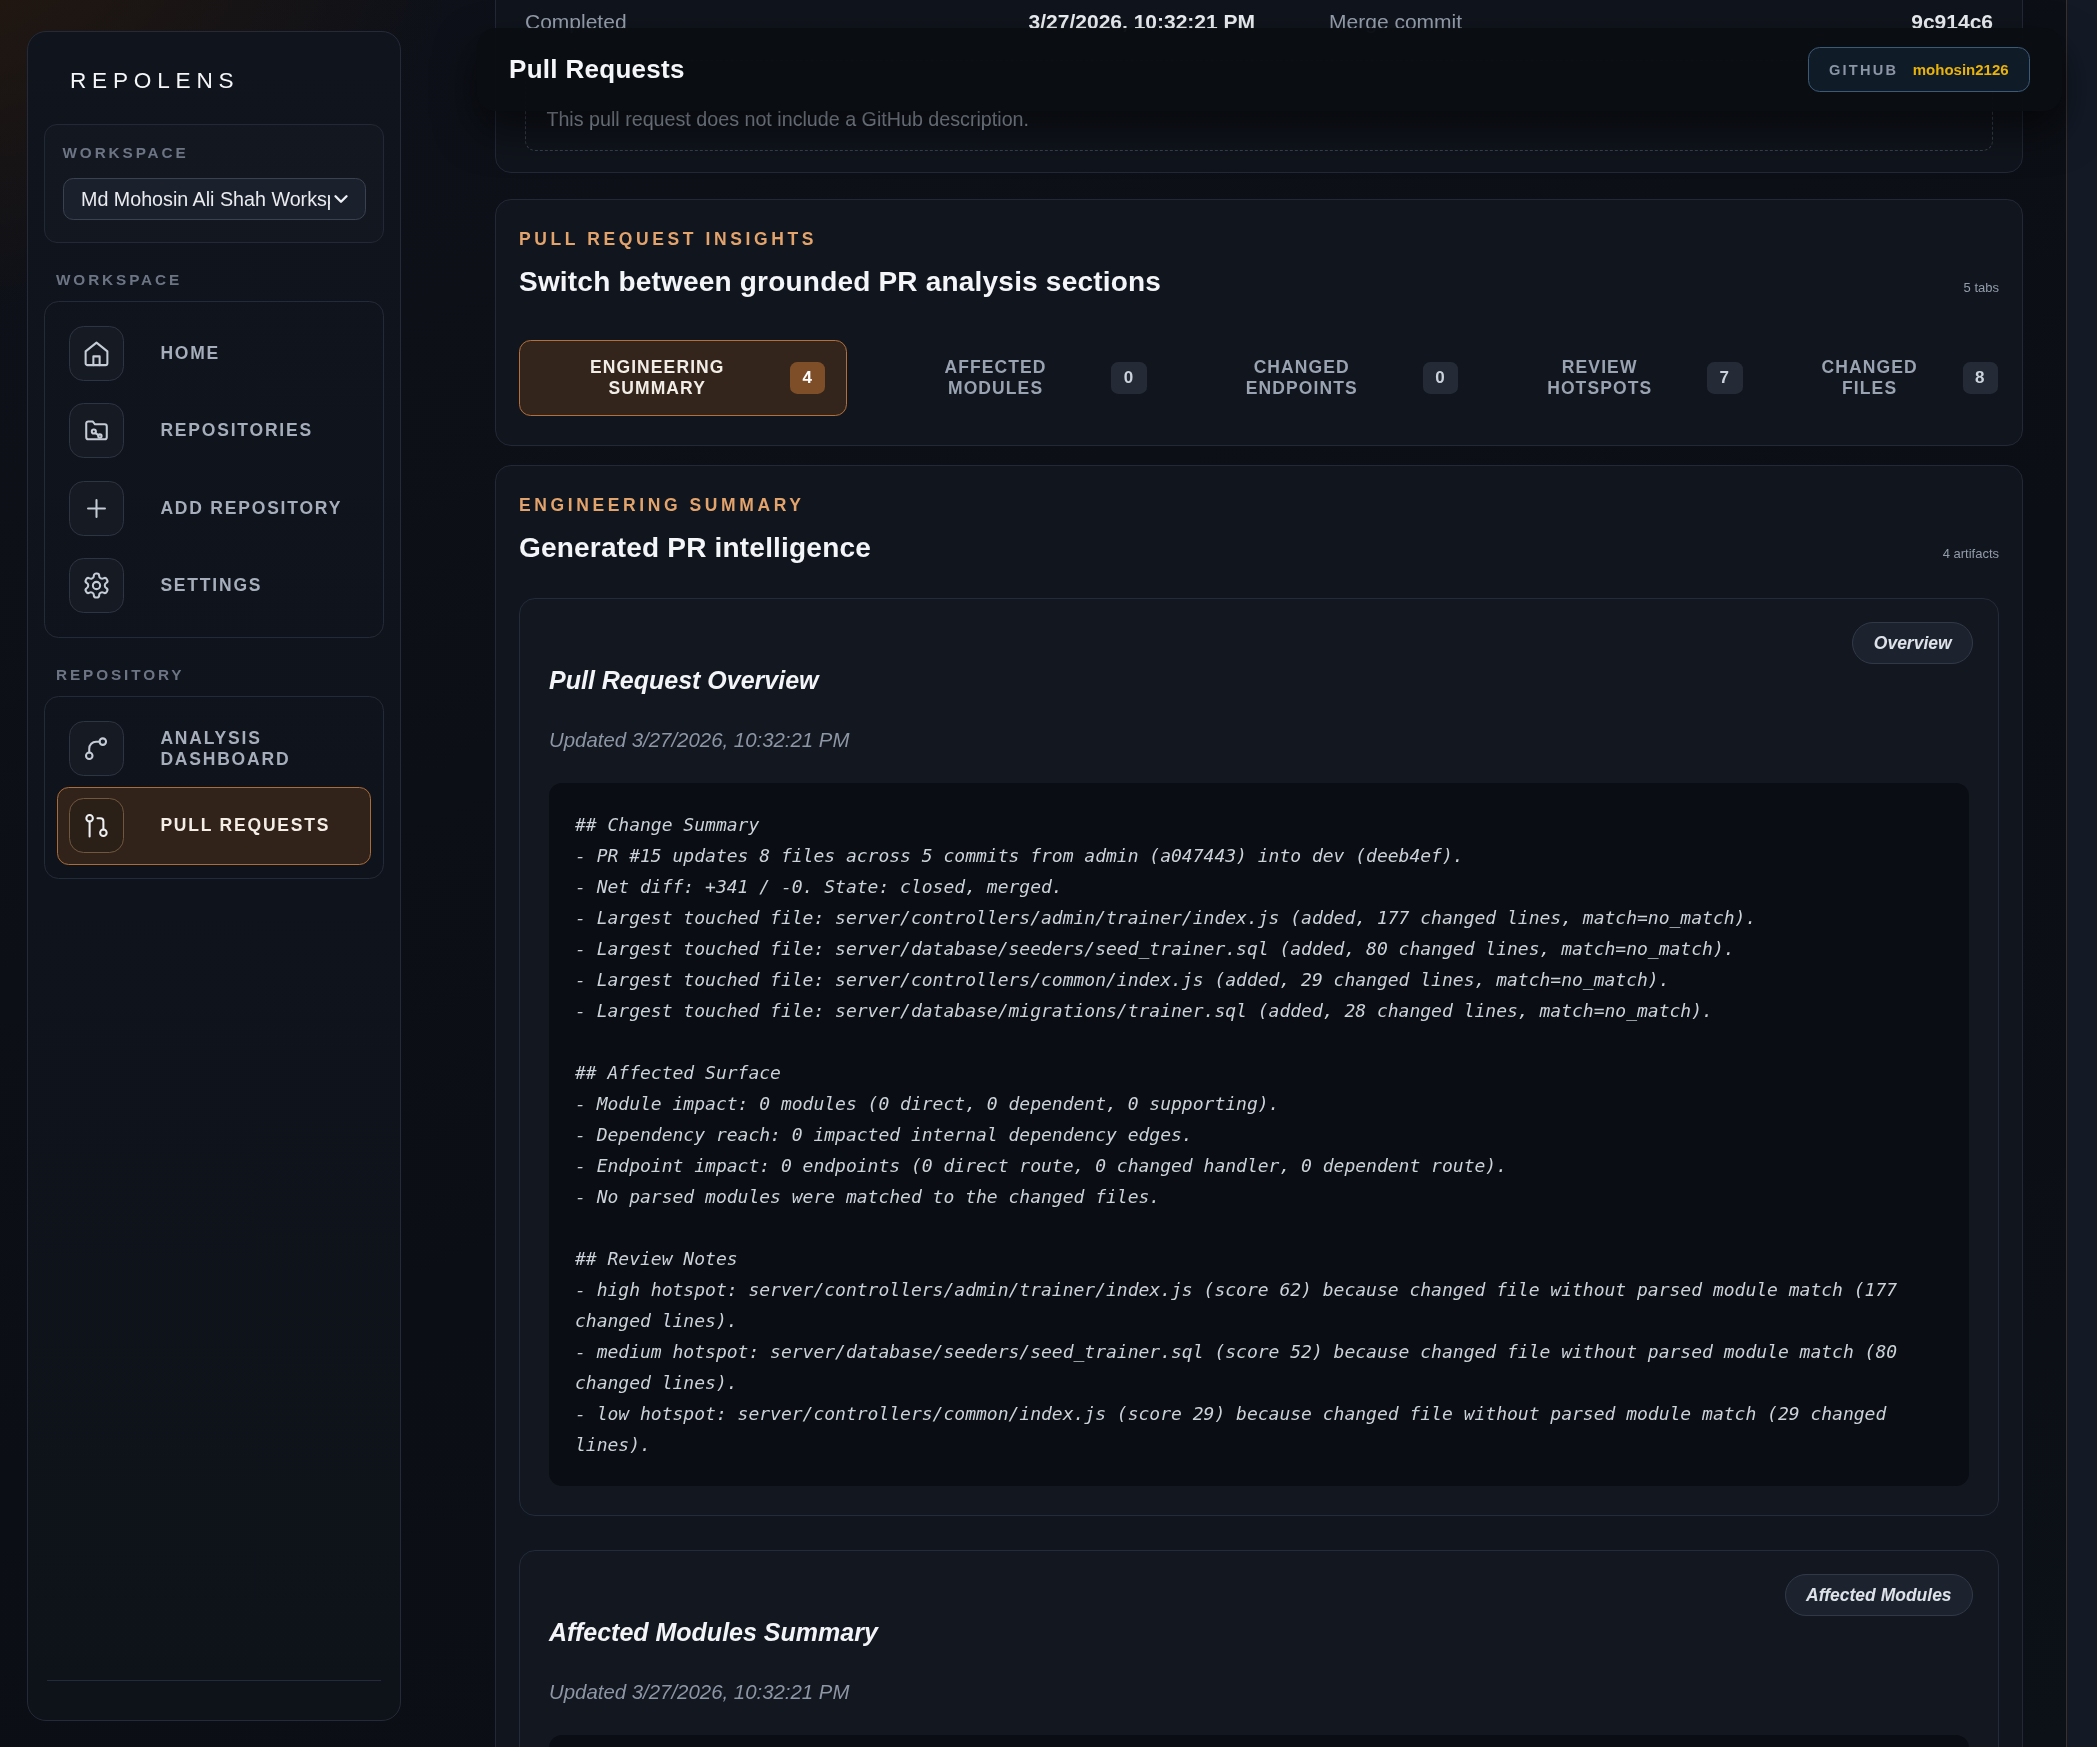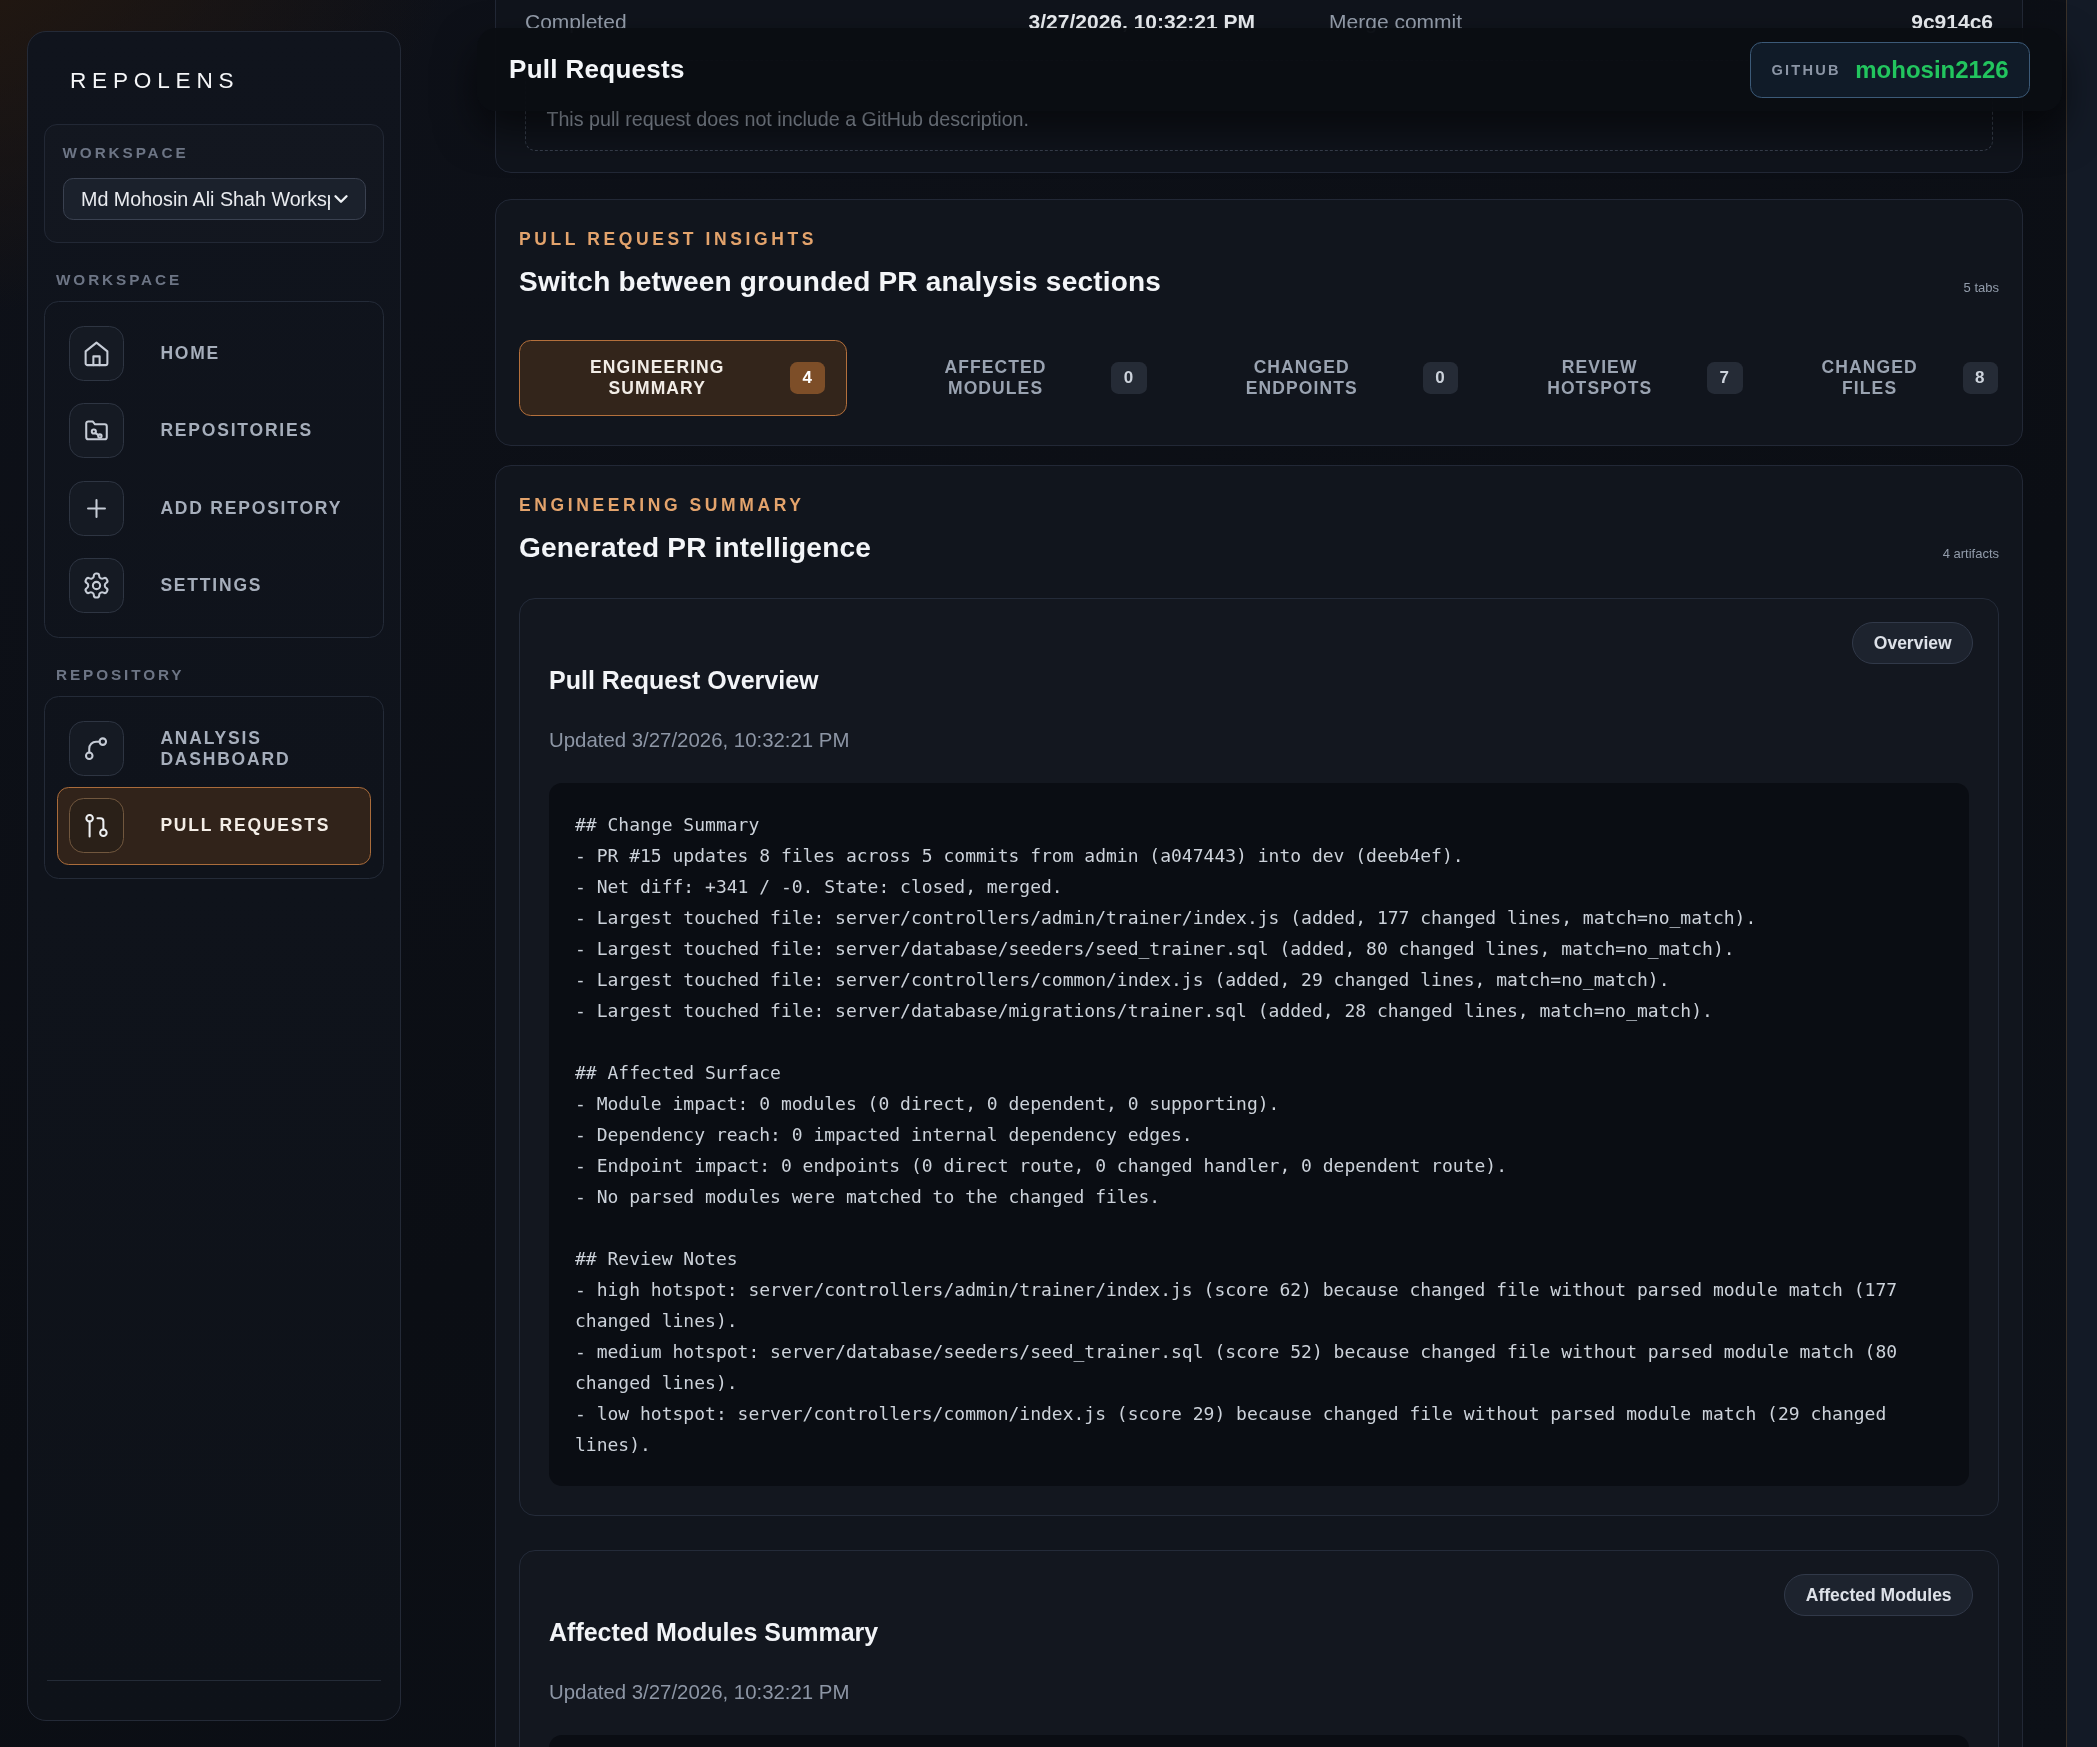--- a/index.html
+++ b/index.html
@@ -63,21 +63,21 @@
     background:rgba(10,13,19,0.97); border-radius:19px;
     box-shadow:0 19px 40px rgba(0,0,0,0.55);
     display:flex; align-items:center; padding:0 32px;
   }
   .topbar h1 { font-size:26px; font-weight:700; color:#f4f6f9; letter-spacing:0.3px; }
   .gh-badge {
     margin-left:auto; display:flex; align-items:center; gap:14.6px;
     border:1.1px solid #3c5a78; background:#101b28; border-radius:11.7px; padding:13px 20.4px; cursor:pointer;
   }
   .gh-label { font-size:14.6px; letter-spacing:2.2px; color:#8b95a5; font-weight:700; }
-  .gh-user { font-size:24px; color:#22c55e; font-weight:600; }
+  .gh-user { font-size:15px; color:#eab308; font-weight:600; }
 
   .content { position:absolute; left:18px; top:0; width:1528px; z-index:1; }
 
   .card { background:#11151d; border:0.7px solid #222836; border-radius:16px; padding:29px 23px; }
 
   .peek-card { margin-top:-52px; height:225px; padding:61px 29px 0; background:#10141c; overflow:hidden; }
   .peek-row { display:flex; align-items:center; font-size:21px;gap:42px; }
   .muted { color:#97a0ae; }
   .strong { color:#eef1f5; font-weight:700; }
   .peek-ts { margin-left:360px; }
@@ -99,21 +99,21 @@
     display:flex; align-items:center; gap:16px; background:none; border:1.5px solid transparent;
     color:#9aa3b1; font-size:17.5px; font-weight:700; letter-spacing:1.1px;
     font-family:"Liberation Sans", sans-serif; cursor:pointer; padding:0;
   }
   .tab .badge { background:#252b36; color:#cdd3dc; border-radius:7.3px; padding:5.8px 12.4px; font-size:17px; font-weight:700; }
   .tab.active { background:#33251b; border-color:#b4703c; border-radius:11.7px; padding:16px 20.4px; color:#f2ede7; }
   .tab.active .badge { background:#7d4e28; color:#ffffff; }
 
   .summary { margin-top:19px; height:1602px; }
 
-  .artifact { position:relative; background:#13171f; border:0.7px solid #242b39; border-radius:16px; margin-top:34px; padding:26px 29px 29px; }
+  .artifact { position:relative; background:#13171f; border:0.7px solid #242b39; border-radius:16px; margin-top:34px; padding:26px 29px 29px;font-style:italic; }
   .chip {
     position:absolute; top:23px; right:25px; background:#1d232e; border:0.7px solid #313949;
     border-radius:728px; padding:9.5px 20.4px; font-size:17.5px; font-weight:600; color:#dde1e8; white-space:nowrap;
   }
   .artifact h3 { margin-top:41px; font-size:25px; font-weight:700; color:#f2f4f7; }
   .updated { margin-top:34px; font-size:20.4px; color:#8d96a5; }
   .code {
     margin-top:31px; background:#0a0d13; border-radius:13px; padding:26px;
     font-family:"DejaVu Sans Mono", monospace; font-size:18px; line-height:31px;
     color:#ccd2da; white-space:pre-wrap; overflow-wrap:break-word;

